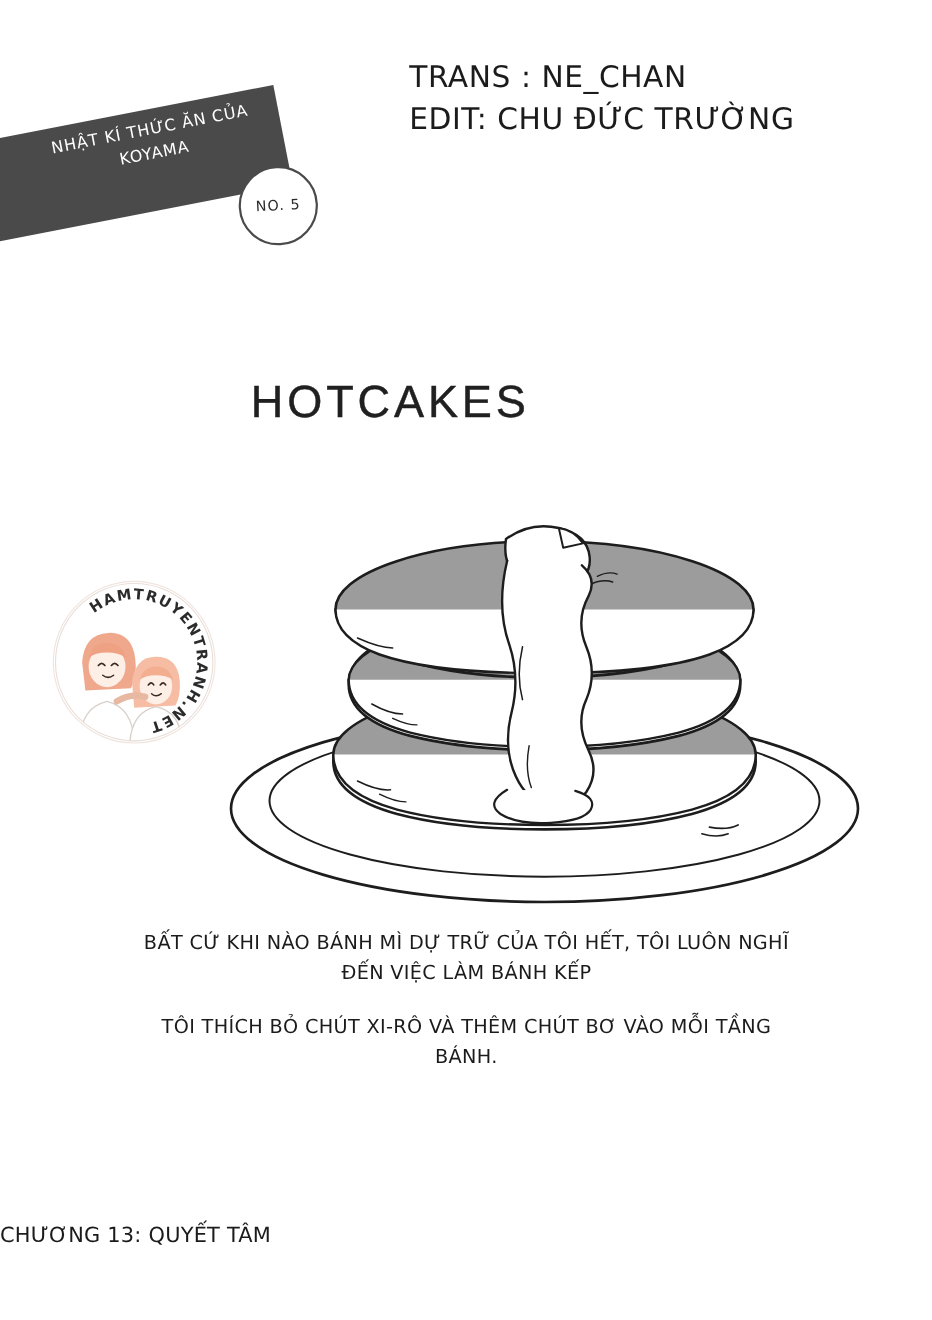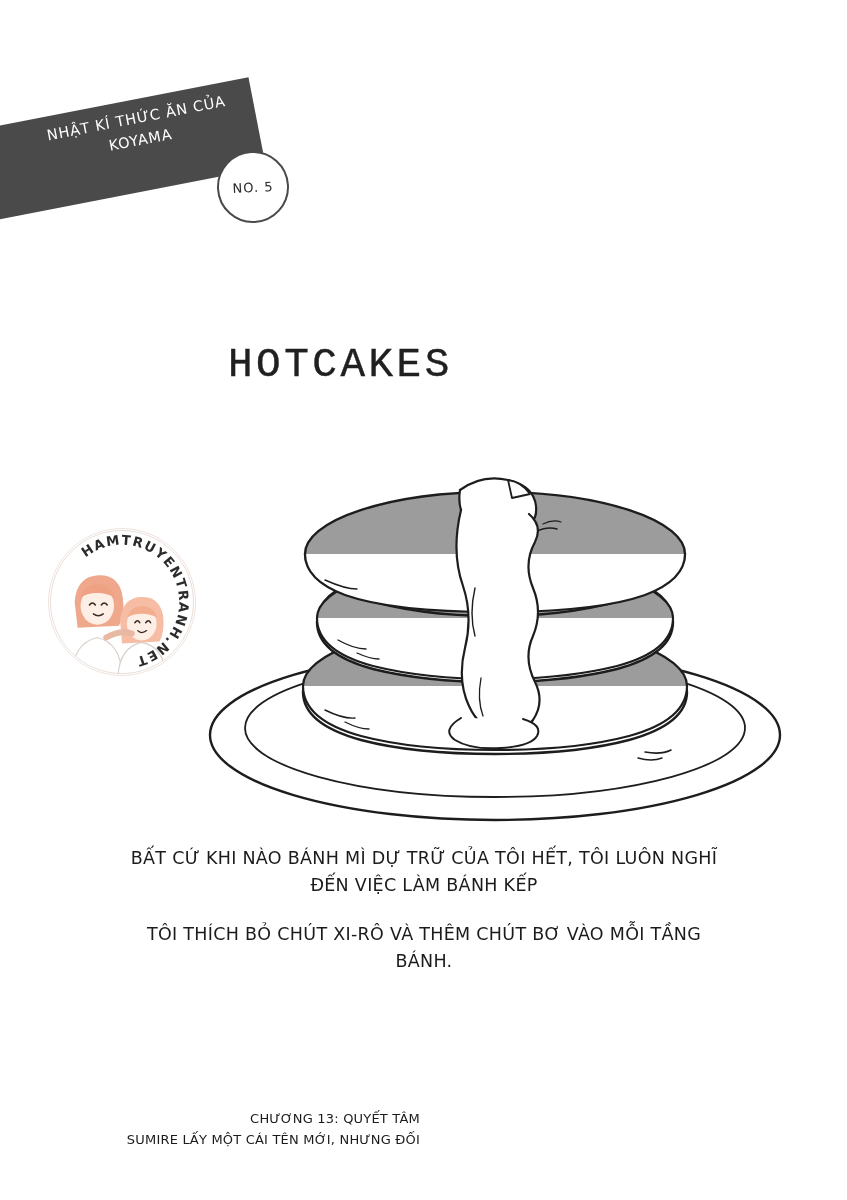--- a/index.html
+++ b/index.html
@@ -88,21 +88,21 @@
   .credits div { white-space: nowrap; }
 
   
   .title {
     position: absolute;
     left: 228px;
     top: 342px;
     font-size: 41px;
     letter-spacing: 3.5px;
     color: #202020;
-    font-family: Liberation Mono, monospace;
+    font-family: Liberation Sans, sans-serif;
     font-weight: 500;
     -webkit-text-stroke: 0.4px #202020;
   }
 
   
   .watermark {
     position: absolute;
     left: 48px;
     top: 528px;
     width: 148px;
@@ -147,23 +147,23 @@
   }
   .caption p { margin: 0 12px 22px 0; }
   .caption p:last-child { margin-bottom: 0; text-align: center; }
 
   
   .footer-note {
     position: absolute;
     left: 0;
     top: 1108px;
     width: 420px;
-    text-align: right;
-    font-family: "DejaVu Sans", sans-serif;
-    font-size: 13px;
+    text-align: left;
+    font-family: "DejaVu Sans", sans-serif;
+    font-size: 19px;
     line-height: 1.62;
     color: #1b1b1b;
     letter-spacing: 0.2px;
   }
   .footer-note div { white-space: nowrap; }
 </style>
 </head>
 <body>
 
 <div class="banner-wrap">
@@ -171,20 +171,22 @@
     <div class="banner-bar-inner"></div>
   </div>
   <div class="banner-text">
     <div>NHẬT KÍ THỨC ĂN CỦA</div>
     <div>KOYAMA</div>
   </div>
   <div class="banner-no">NO. 5</div>
 </div>
 
 <div class="credits">
+  <div>TRANS : NE_CHAN</div>
+  <div>EDIT: CHU ĐỨC TRƯỜNG</div>
 </div>
 
 <div class="title">HOTCAKES</div>
 
 <div class="watermark">
   <div class="wm-circle">
     <svg class="wm-svg" viewBox="0 0 148 148">
       <defs>
         <clipPath id="wmclip">
             <circle cx="74" cy="74" r="73"></circle>
@@ -269,14 +271,13 @@
   </svg>
 </div>
 
 <div class="caption">
   <p>BẤT CỨ KHI NÀO BÁNH MÌ DỰ TRỮ CỦA TÔI HẾT, TÔI LUÔN NGHĨ ĐẾN VIỆC LÀM BÁNH KẾP</p>
   <p>TÔI THÍCH BỎ CHÚT XI-RÔ VÀ THÊM CHÚT BƠ VÀO MỖI TẦNG BÁNH.</p>
 </div>
 
 <div class="footer-note">
   <div>CHƯƠNG 13: QUYẾT TÂM</div>
-  <div>SUMIRE LẤY MỘT CÁI TÊN MỚI, NHƯNG ĐỐI</div>
 </div>
 
 </body></html>

